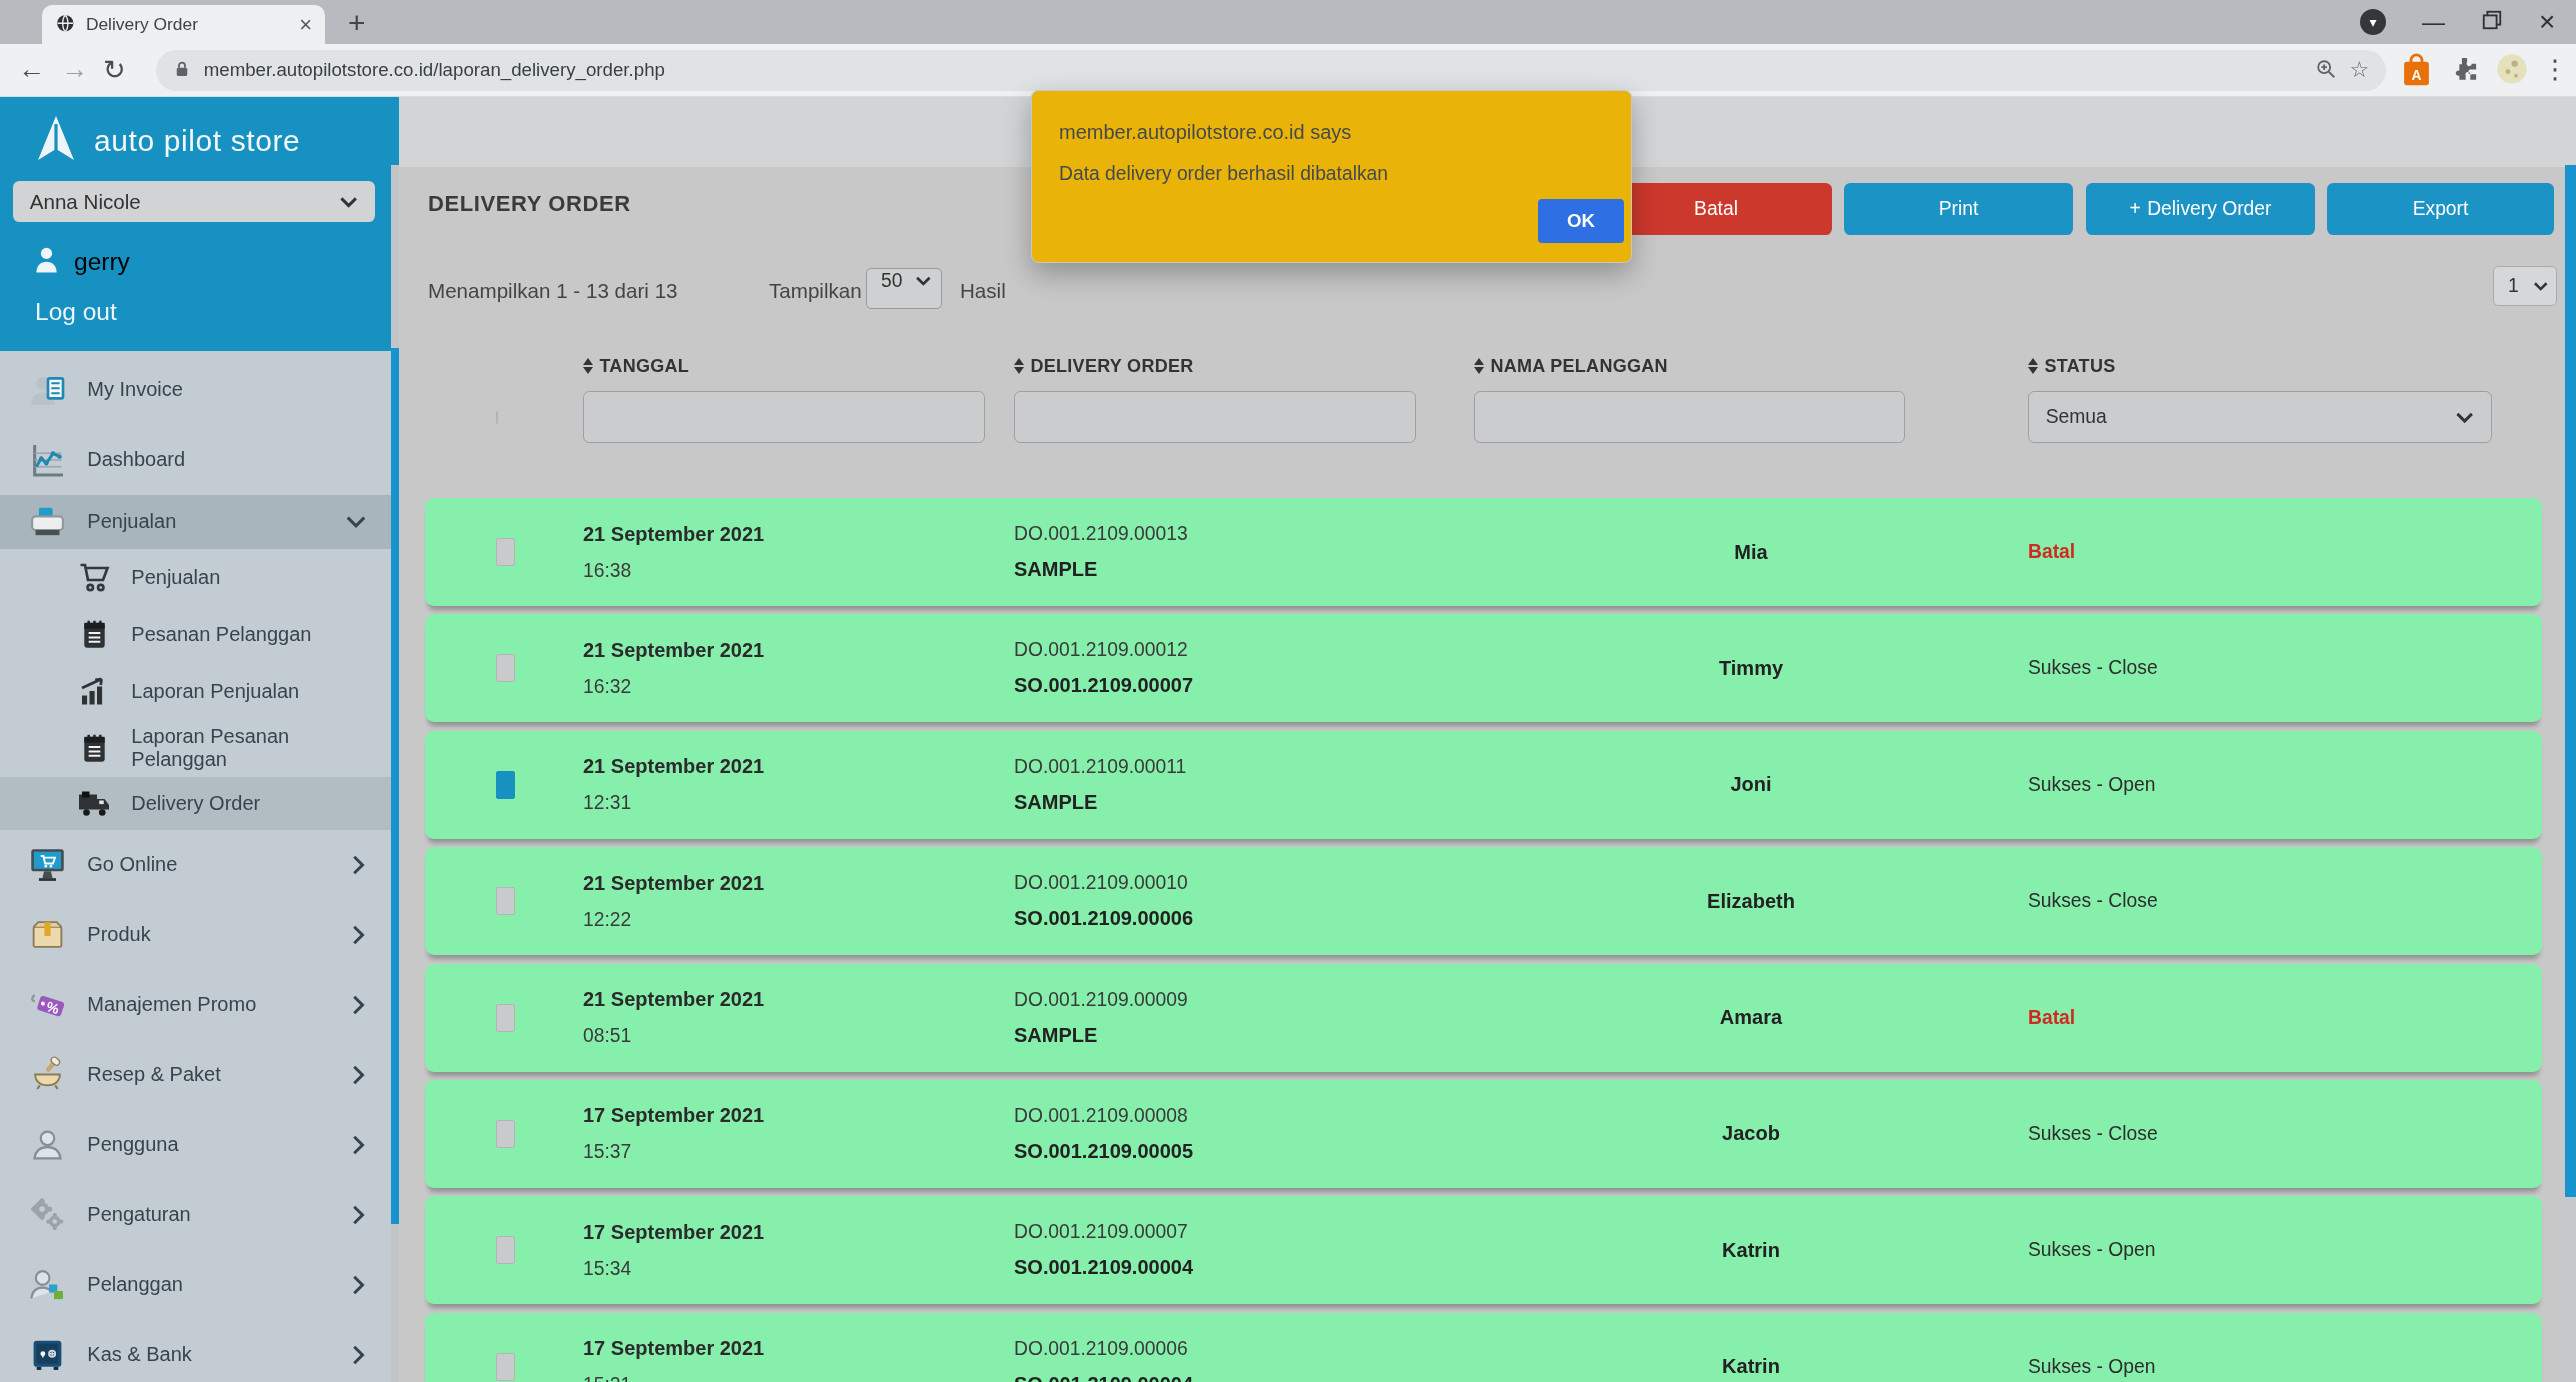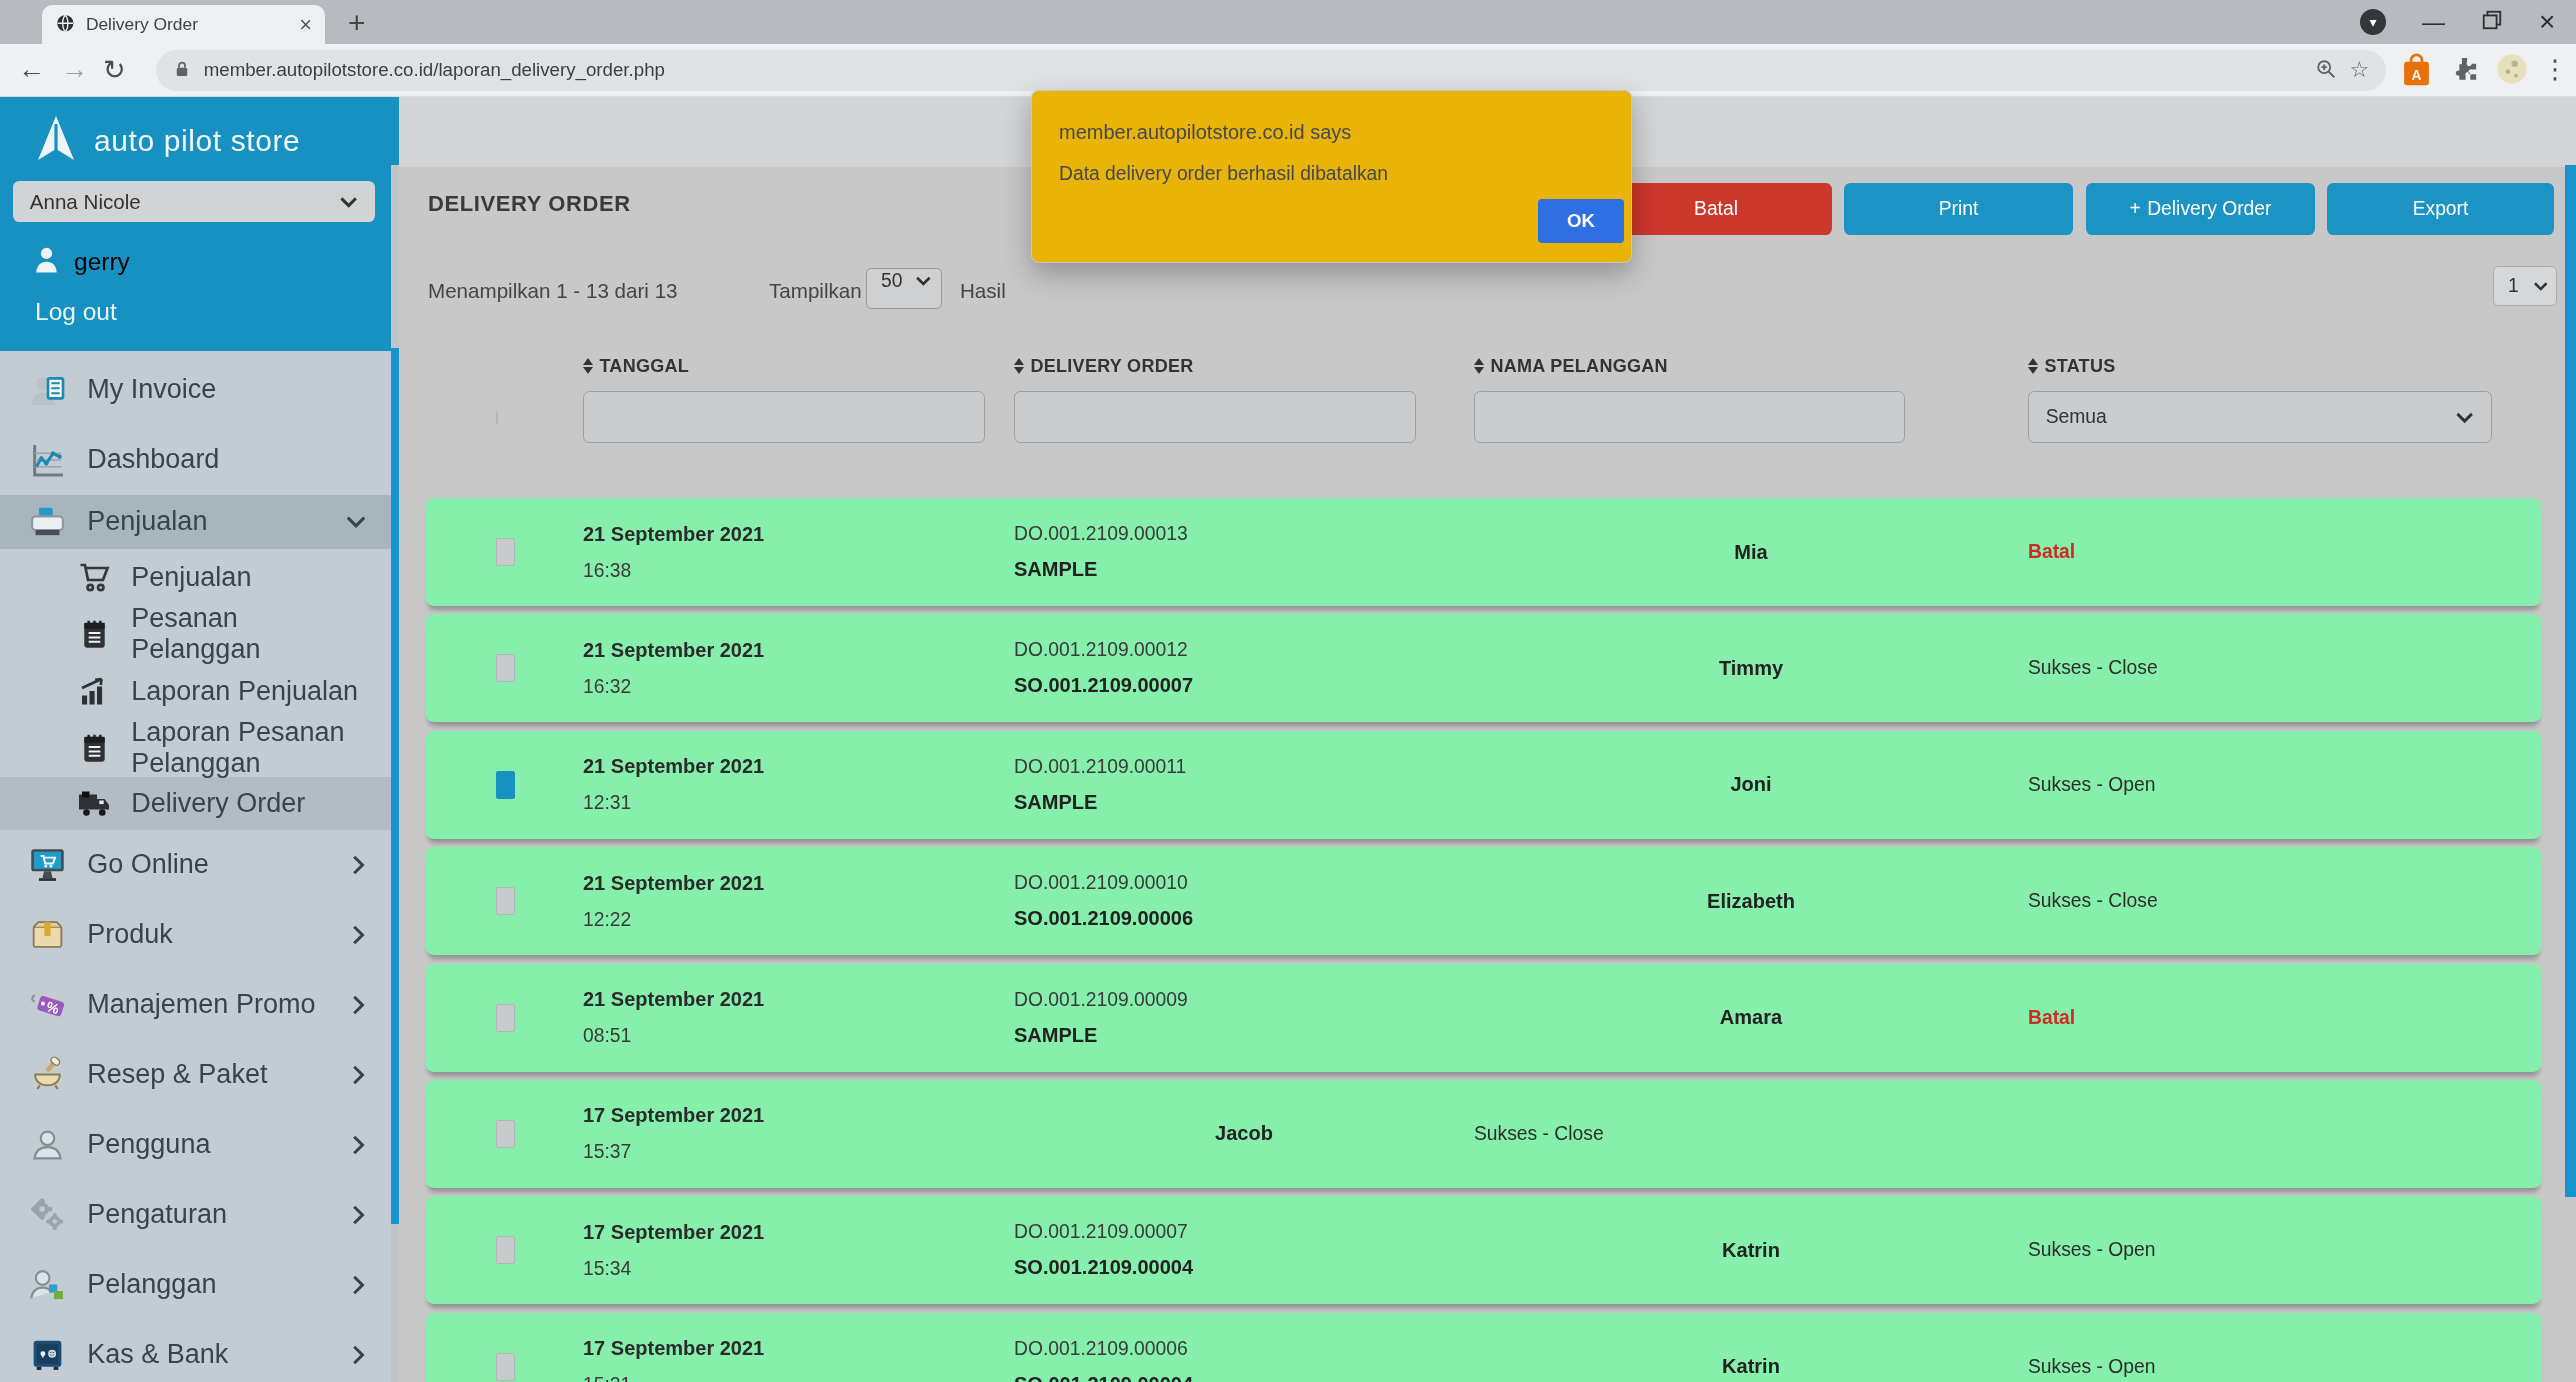--- a/index.html
+++ b/index.html
@@ -33,21 +33,21 @@
   .brand{position:absolute;left:32px;top:16.7px;display:flex;align-items:center;gap:14px;}
   .brand-text{color:#f2f7f9;font-size:30px;letter-spacing:0.6px;}
   .store-select{position:absolute;left:13px;top:84px;width:362px;height:41px;background:#d2d3d4;
        border-radius:6.4px;display:flex;align-items:center;padding:0 16.7px;}
   .store-select span{font-size:20.6px;color:#333;flex:1;}
   .side-user{position:absolute;left:33px;top:147px;display:flex;align-items:center;gap:14px;color:#000000;font-size:24.5px;}
   .side-logout{position:absolute;left:35px;top:201px;color:#eef5f8;font-size:24.5px;}
 
   .menu{position:absolute;top:254px;left:0;right:0;bottom:0;padding-top:3.9px;}
   .side-item{display:flex;align-items:center;height:70px;padding:0 32px 0 27px;gap:19.3px;}
-  .side-item .s-label{font-size:27px;color:#36454d;flex:1;}
+  .side-item .s-label{font-size:20px;color:#36454d;flex:1;}
   .side-item.parent{background:#a9b5bd;height:54px;}
   .side-item.child{height:57px;padding-left:76px;}
   .side-item.child.active{background:#b2bcc3;height:53px;}
   .s-icon{width:41px;height:41px;flex:none;display:flex;align-items:center;justify-content:center;}
   .child .s-icon{width:36px;height:36px;}
   .chev{flex:none;display:flex;align-items:center;}
 
   .side-scroll-track{position:absolute;right:0;top:68px;bottom:0;width:8.4px;background:#c2c5c7;}
   .side-scroll-thumb{position:absolute;left:0;right:0;top:183px;height:876px;background:#1794cd;}
 
@@ -614,20 +614,24 @@
             <div class="cell status red">Batal</div>
           </div>
           <div class="row-card tgrid">
             <div class="cell">
               <span class="cb"></span>
             </div>
             <div class="cell">
               <div class="date">17 September 2021</div>
               <div class="time">15:37</div>
             </div>
+            <div class="cell">
+              <div class="do1">DO.001.2109.00008</div>
+              <div class="do2">SO.001.2109.00005</div>
+            </div>
             <div class="cell cust">Jacob</div>
             <div class="cell status">Sukses - Close</div>
           </div>
           <div class="row-card tgrid">
             <div class="cell">
               <span class="cb"></span>
             </div>
             <div class="cell">
               <div class="date">17 September 2021</div>
               <div class="time">15:34</div>

